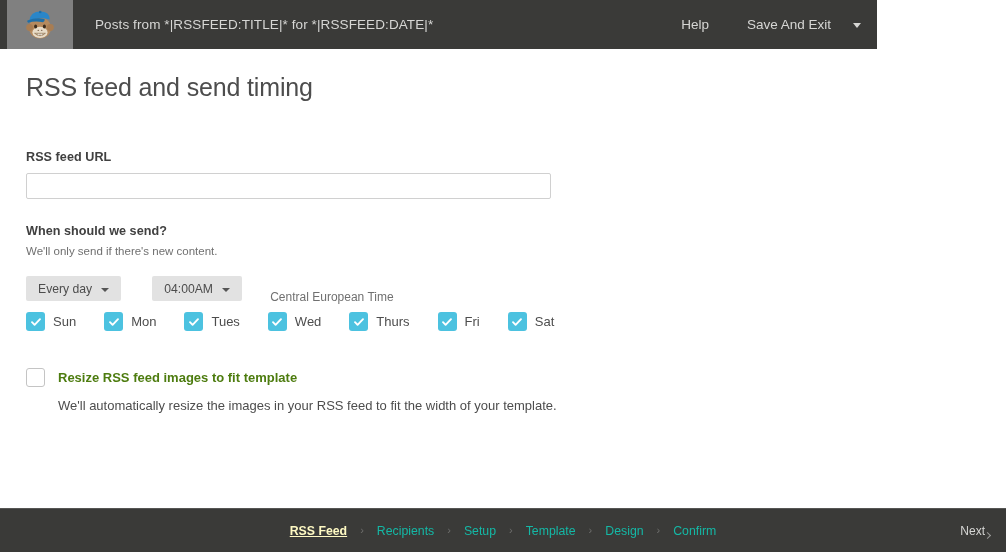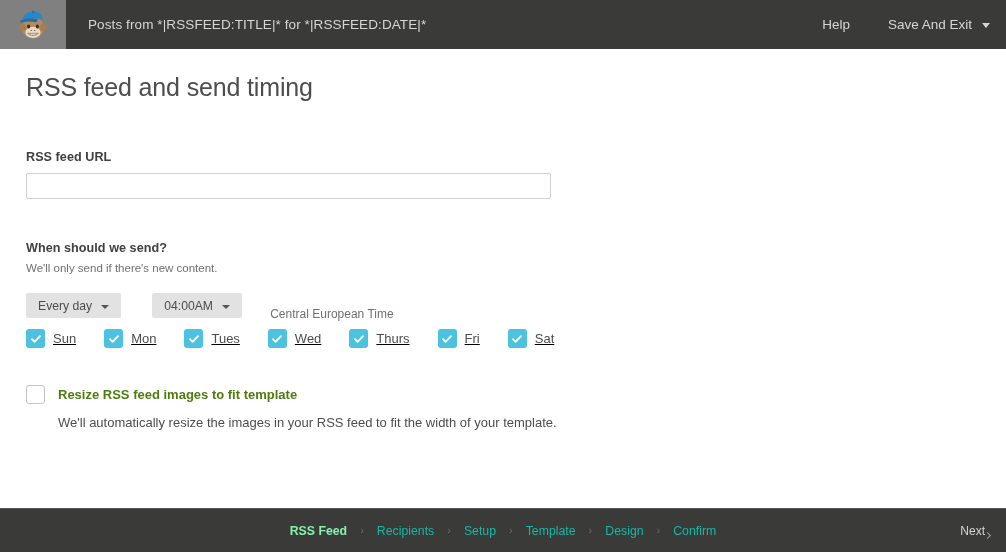--- a/index.html
+++ b/index.html
@@ -14,25 +14,26 @@
     background: #ffffff;
     overflow: hidden;
     position: relative;
     -webkit-font-smoothing: antialiased;
   }
 
   
   .topbar {
     position: absolute;
     top: 0; left: 0;
-    width: 1006px;
+    width: 877px;
     height: 49px;
     background: #3a3a38;
     display: flex;
     align-items: center;
+    padding-left: 7px;
   }
   .logo-block {
     width: 66px;
     height: 49px;
     background: #808080;
     display: flex;
     align-items: center;
     justify-content: center;
     flex: 0 0 66px;
   }
@@ -50,21 +51,21 @@
     color: #d6d6d4;
     font-size: 13.5px;
     text-decoration: none;
     white-space: nowrap;
   }
   .help-link { margin-right: 38px; }
   .save-exit {
     margin-right: 16px;
     display: flex;
     align-items: center;
-    gap: 10px;
+    gap: 22px;
   }
   .caret-down {
     display: inline-block;
     width: 0; height: 0;
     border-left: 4.5px solid transparent;
     border-right: 4.5px solid transparent;
     border-top: 5px solid #d6d6d4;
     position: relative;
     top: 1px;
   }
@@ -104,21 +105,21 @@
     border: 1px solid #d0d0d0;
     border-radius: 2px;
     background: #fff;
     font-family: "Liberation Sans", sans-serif;
     font-size: 13px;
     color: #4d4d4d;
     padding: 2px 8px;
     outline: none;
   }
 
-  .label-when { margin-top: 42px; }
+  .label-when { margin-top: 25px; }
   .sub-note {
     font-size: 11.5px;
     color: #707070;
     margin: 7px 0 0 0;
   }
 
   .select-row {
     margin-top: 12px;
     display: flex;
     align-items: flex-end;
@@ -159,21 +160,20 @@
     top: 3px;
     white-space: nowrap;
   }
 
   .label-days { margin-top: 39px; }
 
   .days-row {
     margin-top: 11px;
     display: flex;
     align-items: center;
-    text-decoration: underline;
   }
   .day-item {
     display: flex;
     align-items: center;
     gap: 8px;
     margin-right: 28px;
     cursor: pointer;
   }
   .cb-checked {
     width: 19px; height: 19px;
@@ -238,22 +238,23 @@
   }
   .steps > * { pointer-events: auto; }
   .step {
     font-size: 12.3px;
     color: #14b8a6;
     white-space: nowrap;
     text-decoration: none;
     cursor: pointer;
   }
   .step.active {
-    color: #86efac;
+    color: #fef9c3;
     font-weight: bold;
+    text-decoration: underline;
   }
   .step-sep {
     color: #6e6e6c;
     font-size: 11px;
     margin: 0 13px;
     position: relative;
     top: -0.5px;
     user-select: none;
   }
   .next-btn {

